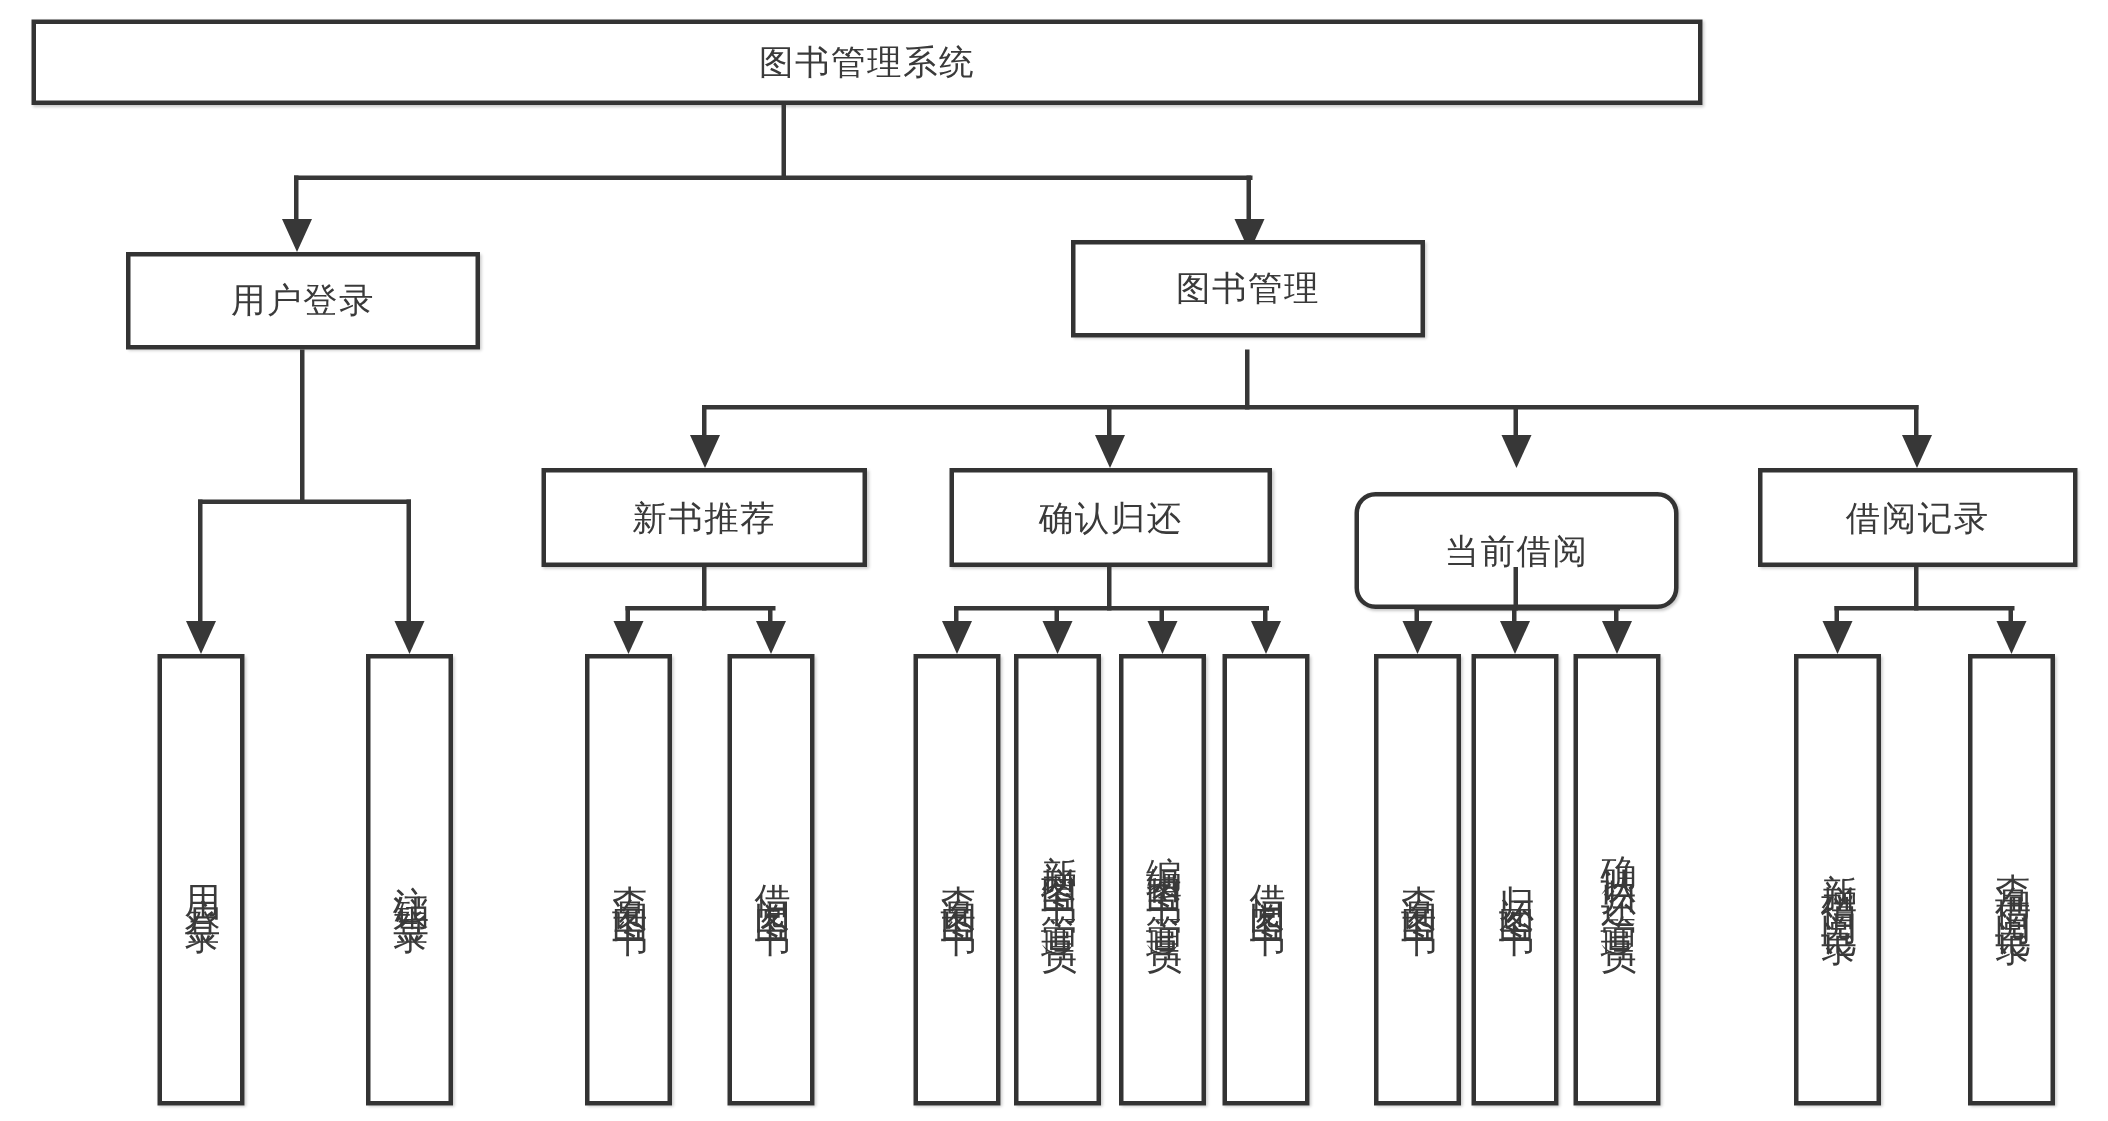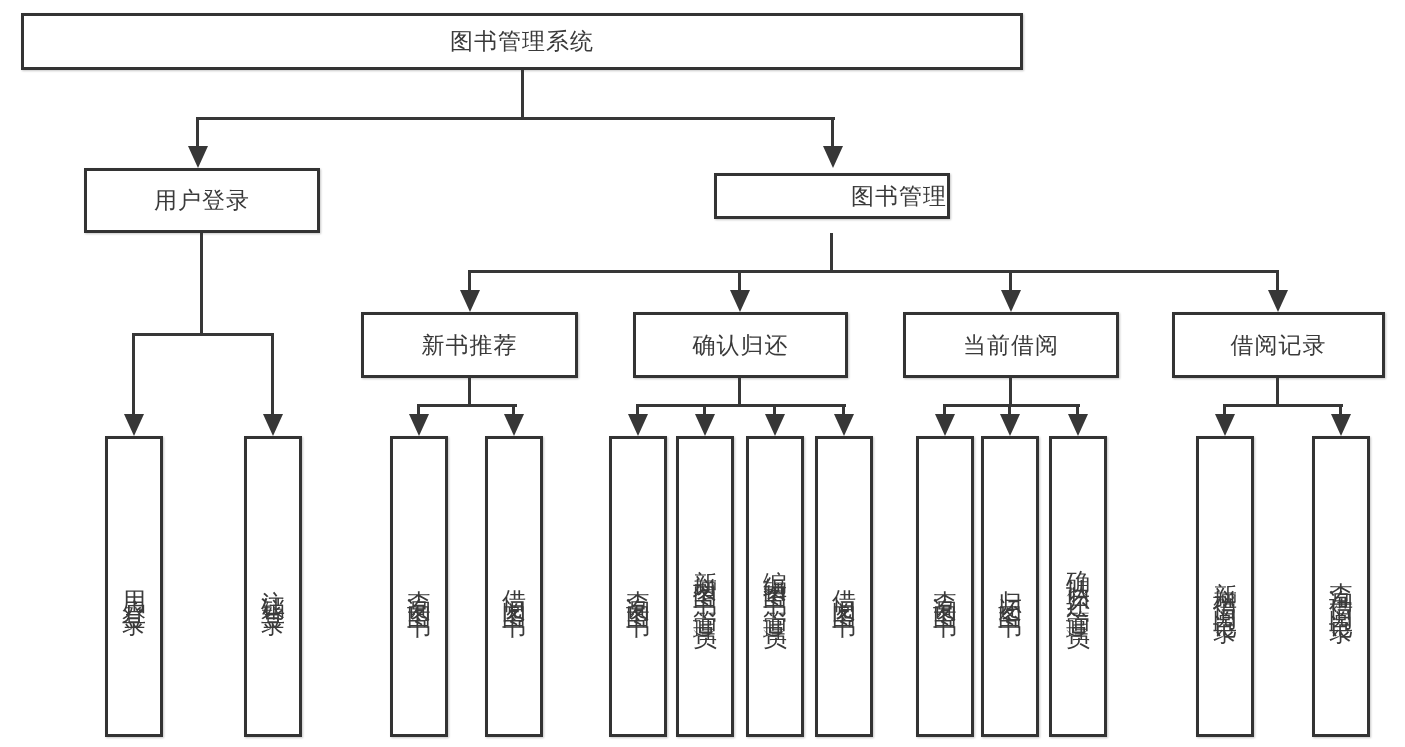--- a/index.html
+++ b/index.html
@@ -84,35 +84,35 @@
     white-space: nowrap;
     z-index: 10;
     letter-spacing: 1px;
   }
 </style>
 </head>
 <body>
 
 <div class="canvas">
 
-  <div class="node-box" style="left:21px; top:13px; width:1002px; height:57px;">
+  <div class="node-box" style="left:21px; top:13px; width:1114px; height:57px;">
     <span class="hlabel">图书管理系统</span>
   </div>
 
   <div class="vline" style="left:521px; top:70px; height:48px;"></div>
   <div class="hline" style="left:196px; top:117px; width:639px;"></div>
   <div class="vline" style="left:196px; top:117px; height:30px;"></div>
   <div class="arrow" style="left:188px; top:146px;"></div>
   <div class="vline" style="left:831px; top:117px; height:30px;"></div>
   <div class="arrow" style="left:823px; top:146px;"></div>
 
   <div class="node-box" style="left:84px; top:168px; width:236px; height:65px;">
     <span class="hlabel">用户登录</span>
   </div>
-  <div class="node-box" style="left:714px; top:173px; width:236px; height:46px;justify-content:flex-end;">
+  <div class="node-box" style="left:714px; top:160px; width:236px; height:65px;">
     <span class="hlabel">图书管理</span>
   </div>
 
   <div class="vline" style="left:200px; top:233px; height:101px;"></div>
   <div class="hline" style="left:132px; top:333px; width:142px;"></div>
   <div class="vline" style="left:132px; top:333px; height:82px;"></div>
   <div class="arrow" style="left:124px; top:414px;"></div>
   <div class="vline" style="left:271px; top:333px; height:82px;"></div>
   <div class="arrow" style="left:263px; top:414px;"></div>
 
@@ -126,21 +126,21 @@
   <div class="arrow" style="left:1001px; top:290px;"></div>
   <div class="vline" style="left:1276px; top:270px; height:22px;"></div>
   <div class="arrow" style="left:1268px; top:290px;"></div>
 
   <div class="node-box" style="left:361px; top:312px; width:217px; height:66px;">
     <span class="hlabel">新书推荐</span>
   </div>
   <div class="node-box" style="left:633px; top:312px; width:215px; height:66px;">
     <span class="hlabel">确认归还</span>
   </div>
-  <div class="node-box" style="left:903px; top:312px; width:216px; height:66px;">
+  <div class="node-box" style="left:903px; top:328px; width:216px; height:78px;border-radius:14px;">
     <span class="hlabel">当前借阅</span>
   </div>
   <div class="node-box" style="left:1172px; top:312px; width:213px; height:66px;">
     <span class="hlabel">借阅记录</span>
   </div>
 
   <div class="vline" style="left:468px; top:378px; height:29px;"></div>
   <div class="hline" style="left:417px; top:404px; width:100px;"></div>
   <div class="vline" style="left:417px; top:404px; height:12px;"></div>
   <div class="arrow" style="left:409px; top:414px;"></div>

